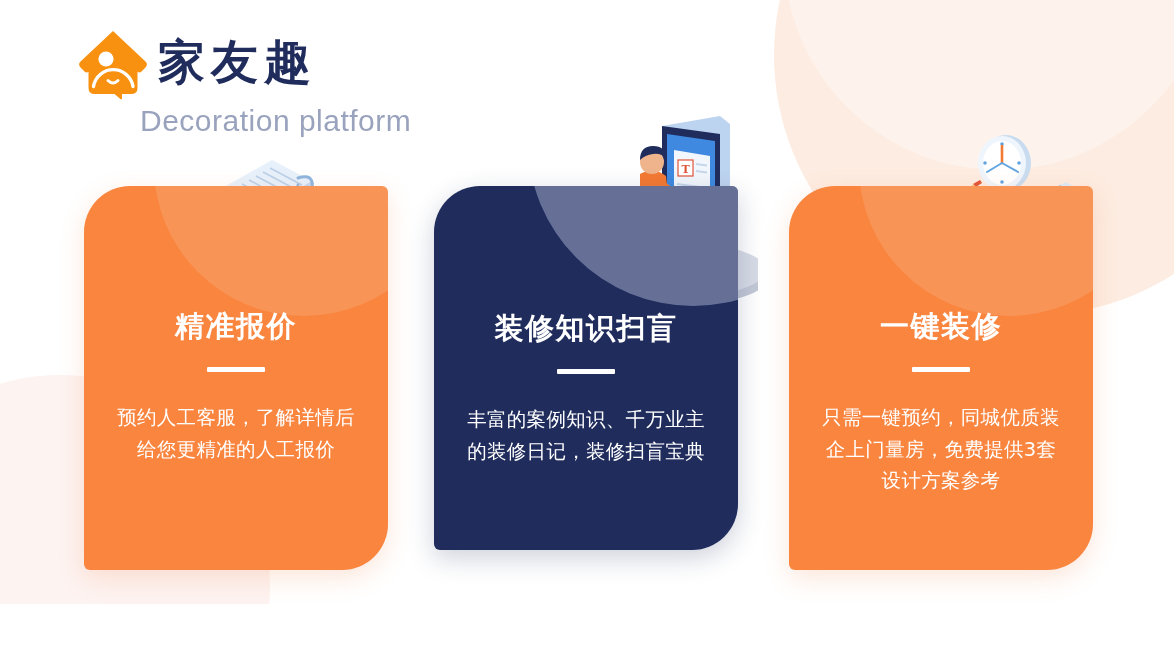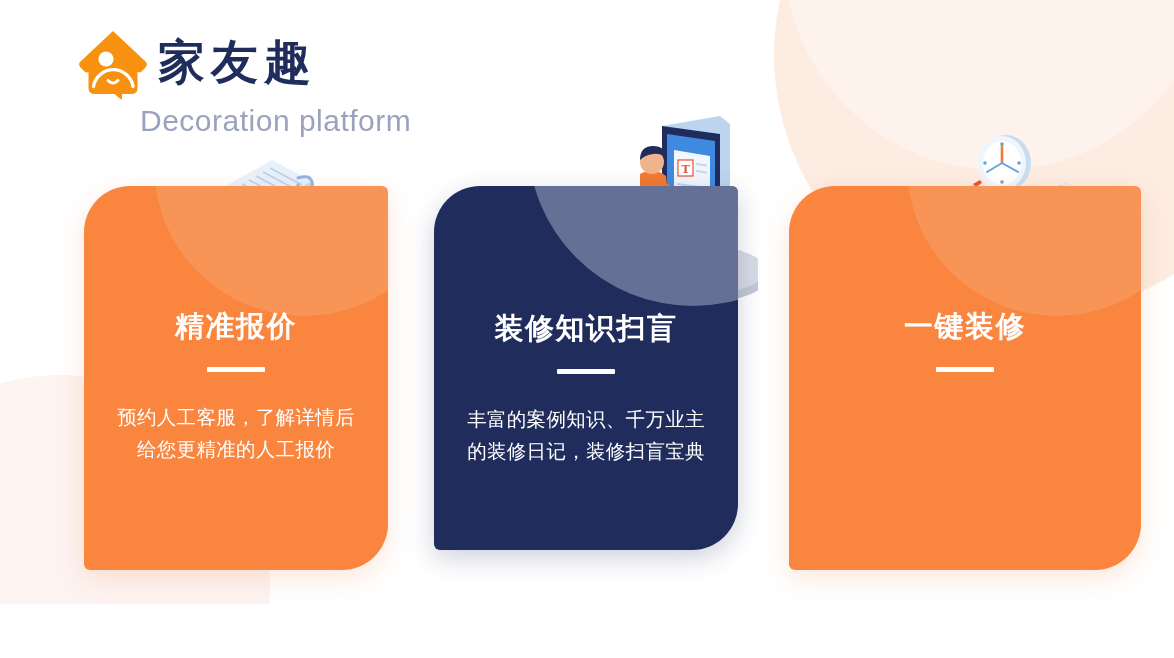--- a/index.html
+++ b/index.html
@@ -50,21 +50,21 @@
     border-radius:46px 6px 46px 6px;
     overflow:hidden;
     box-shadow:0 8px 26px rgba(240,130,70,0.20);
   }
   .card.navy{
     top:186px;height:364px;
     box-shadow:0 8px 26px rgba(30,44,92,0.22);
   }
   .card-1{left:84px;background:#f9853f;}
   .card-2{left:434px;background:#1f2c5c;}
-  .card-3{left:789px;background:#f9853f;padding-left:48px;}
+  .card-3{left:789px;background:#f9853f;}
 
   
   .card-glow{
     position:absolute;right:-66px;top:-170px;width:300px;height:300px;border-radius:50%;
     background:rgba(255,255,255,0.13);
   }
   .card-glow-2{
     position:absolute;right:-120px;top:-210px;width:330px;height:330px;border-radius:50%;
     background:rgba(160,170,200,0.55);
   }
@@ -265,16 +265,17 @@
       <div class="divider"></div>
       <div class="card-desc">预约人工客服，了解详情后给您更精准的人工报价</div>
     </div>
   </div>
 
   <div class="card card-3">
     <div class="card-glow"></div>
     <div class="card-body">
       <div class="card-title">一键装修</div>
       <div class="divider"></div>
+      <div class="card-desc">只需一键预约，同城优质装企上门量房，免费提供3套设计方案参考</div>
     </div>
   </div>
 
 </div>
 
 </body></html>

